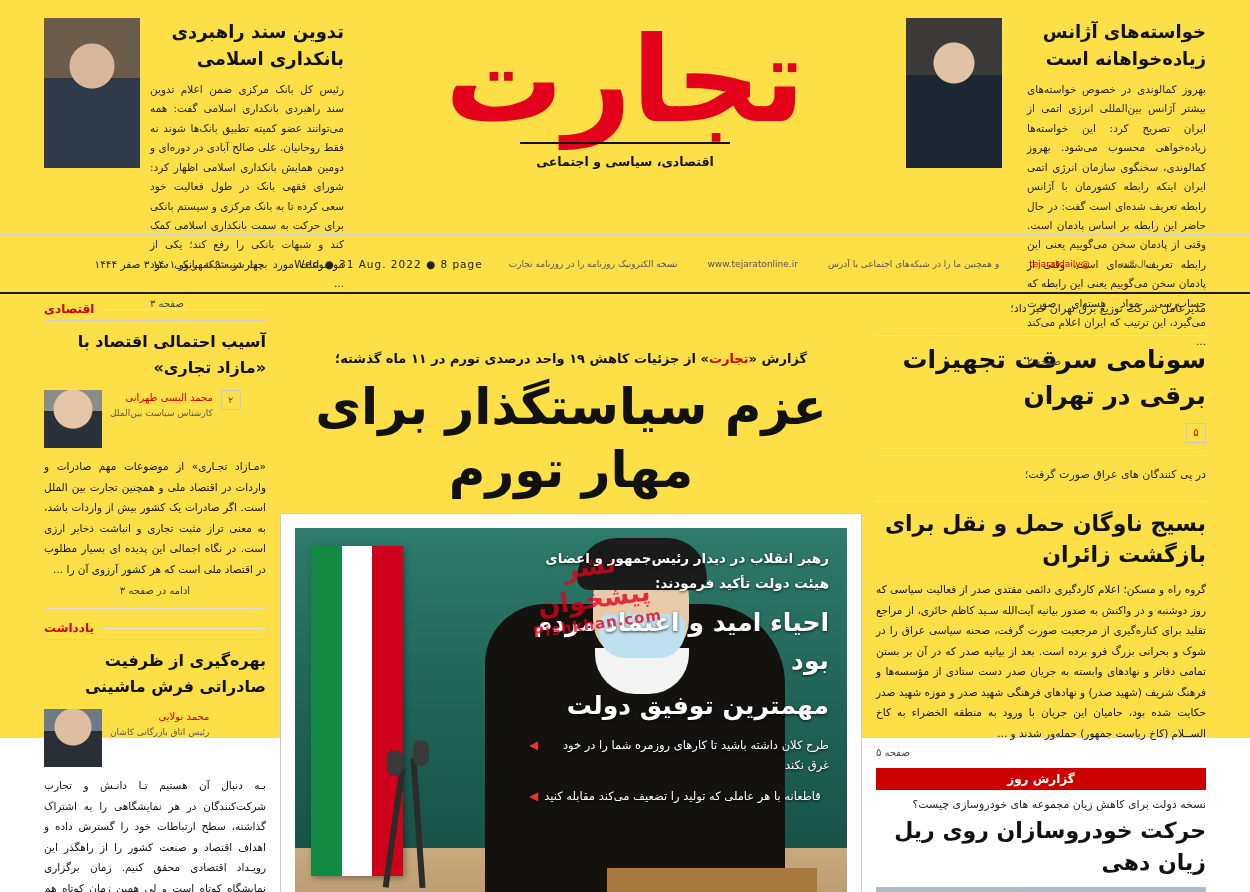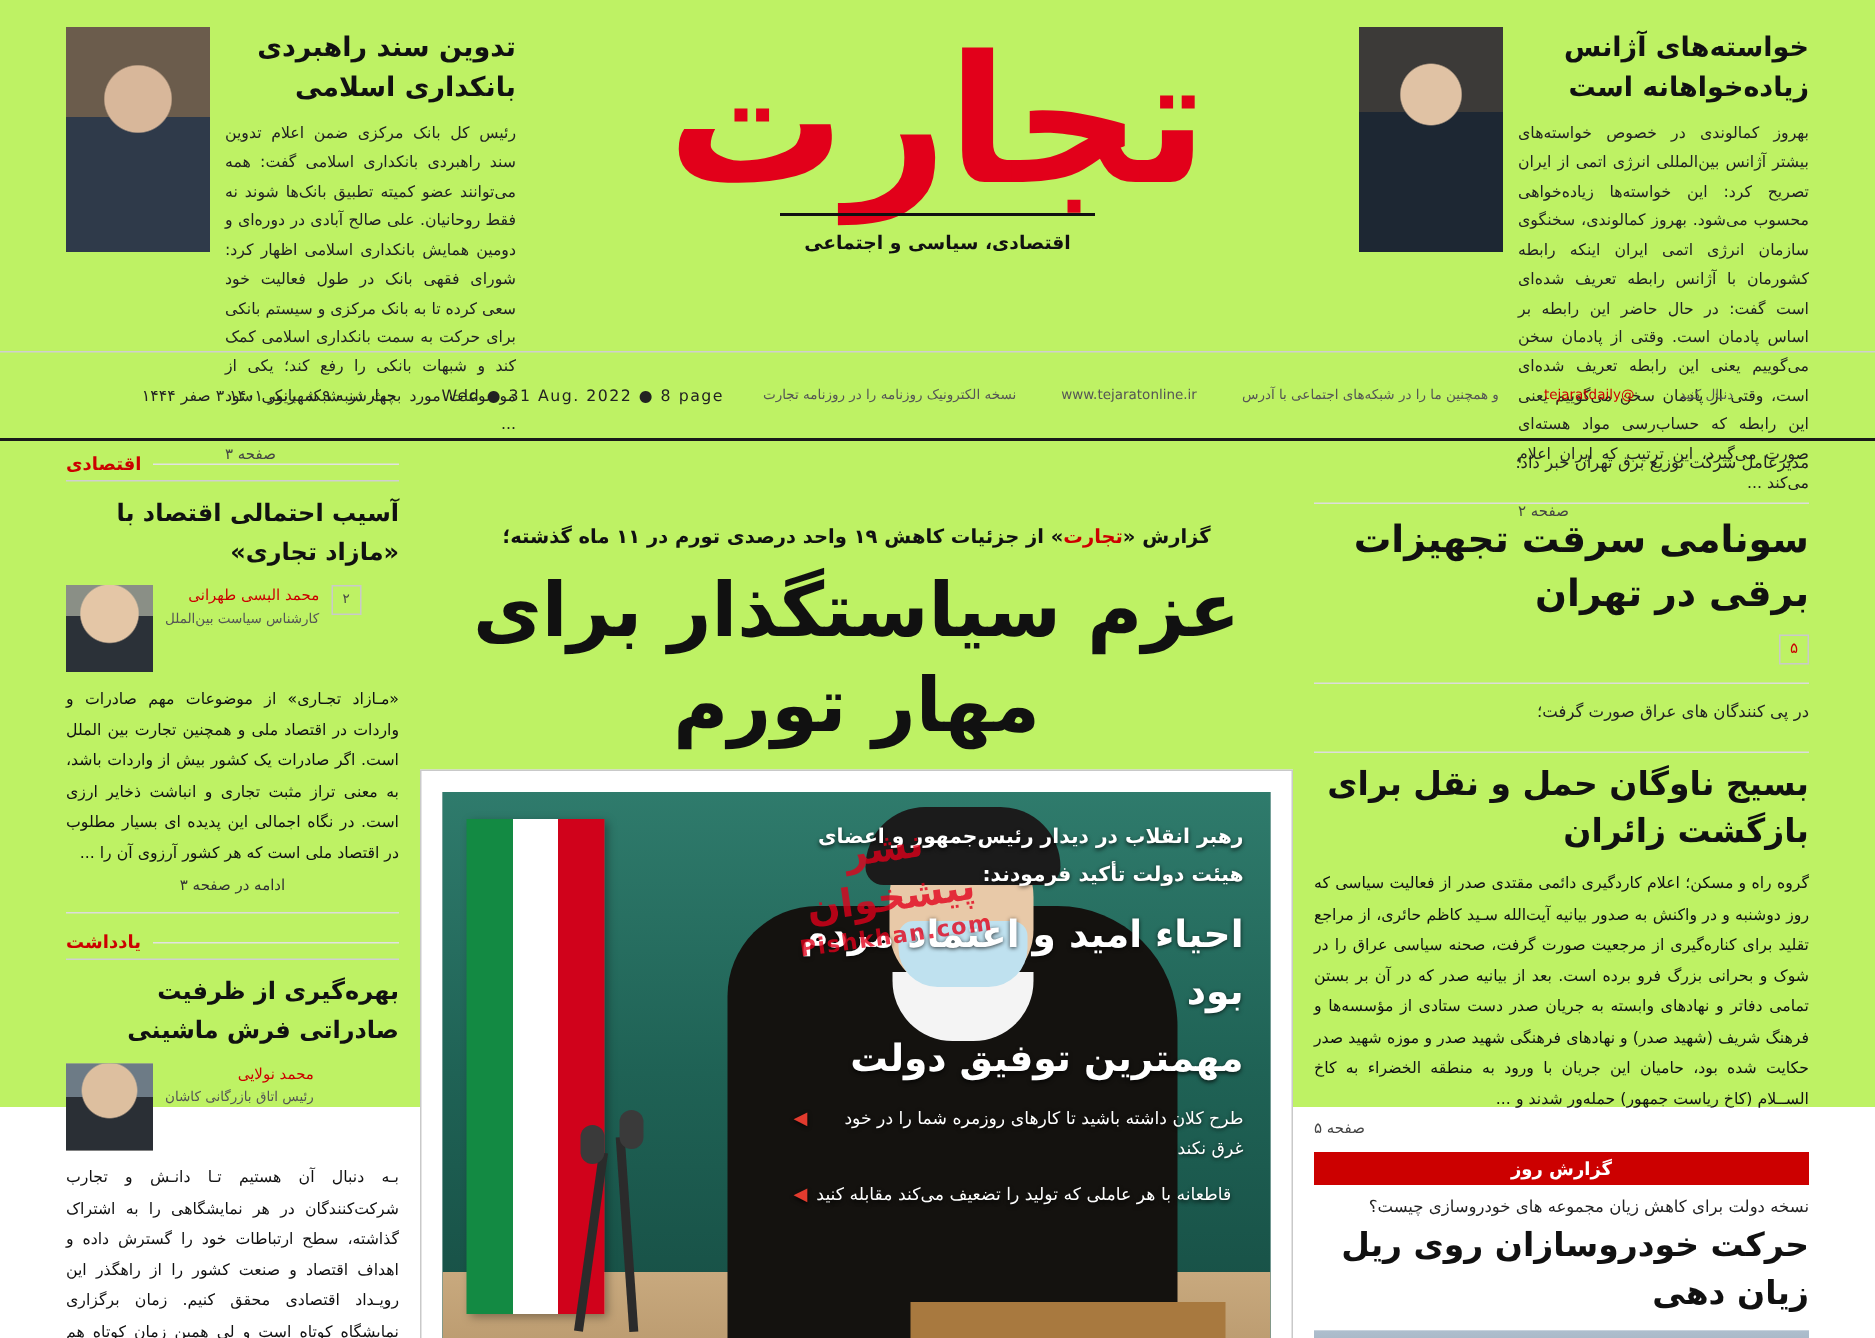--- a/index.html
+++ b/index.html
@@ -4,29 +4,29 @@
 <style>
   html,body{margin:0;padding:0;}
   body{
     width:1250px;height:892px;
     background:#ffffff;
     font-family:"DejaVu Sans", sans-serif;
     color:#111;
     overflow:hidden;
     position:relative;
   }
-  .page{position:relative;width:1250px;height:738px;background:#bef264;}
+  .page{position:relative;width:1250px;height:738px;background:#fde047;}
 
   
   .masthead{position:relative;height:292px;border-bottom:2px solid #1a1a1a;}
   .mast-inner{display:flex;flex-direction:row-reverse;align-items:flex-start;height:232px;padding:18px 44px 0 44px;box-sizing:border-box;}
 
   .mast-side{width:300px;}
   .mast-side.right{display:flex;flex-direction:row-reverse;gap:10px;}
-  .mast-side.left{display:flex;flex-direction:row;gap:10px;}
+  .mast-side.left{display:flex;flex-direction:row;gap:25px;}
 
   .mast-photo{width:96px;height:150px;flex:none;background:#b9b2a8;overflow:hidden;position:relative;}
   .mast-photo .pic{position:absolute;inset:0;}
   .photo-a{background:
       radial-gradient(circle at 50% 32%, #d8b79a 0 22px, transparent 23px),
       linear-gradient(#6b5c4c 0 40%, #2f3a4a 40% 100%);}
   .photo-b{background:
       radial-gradient(circle at 50% 30%, #e0c2a4 0 20px, transparent 21px),
       linear-gradient(#3c3a38 0 38%, #1d2733 38% 100%);}
   .photo-c{background:

